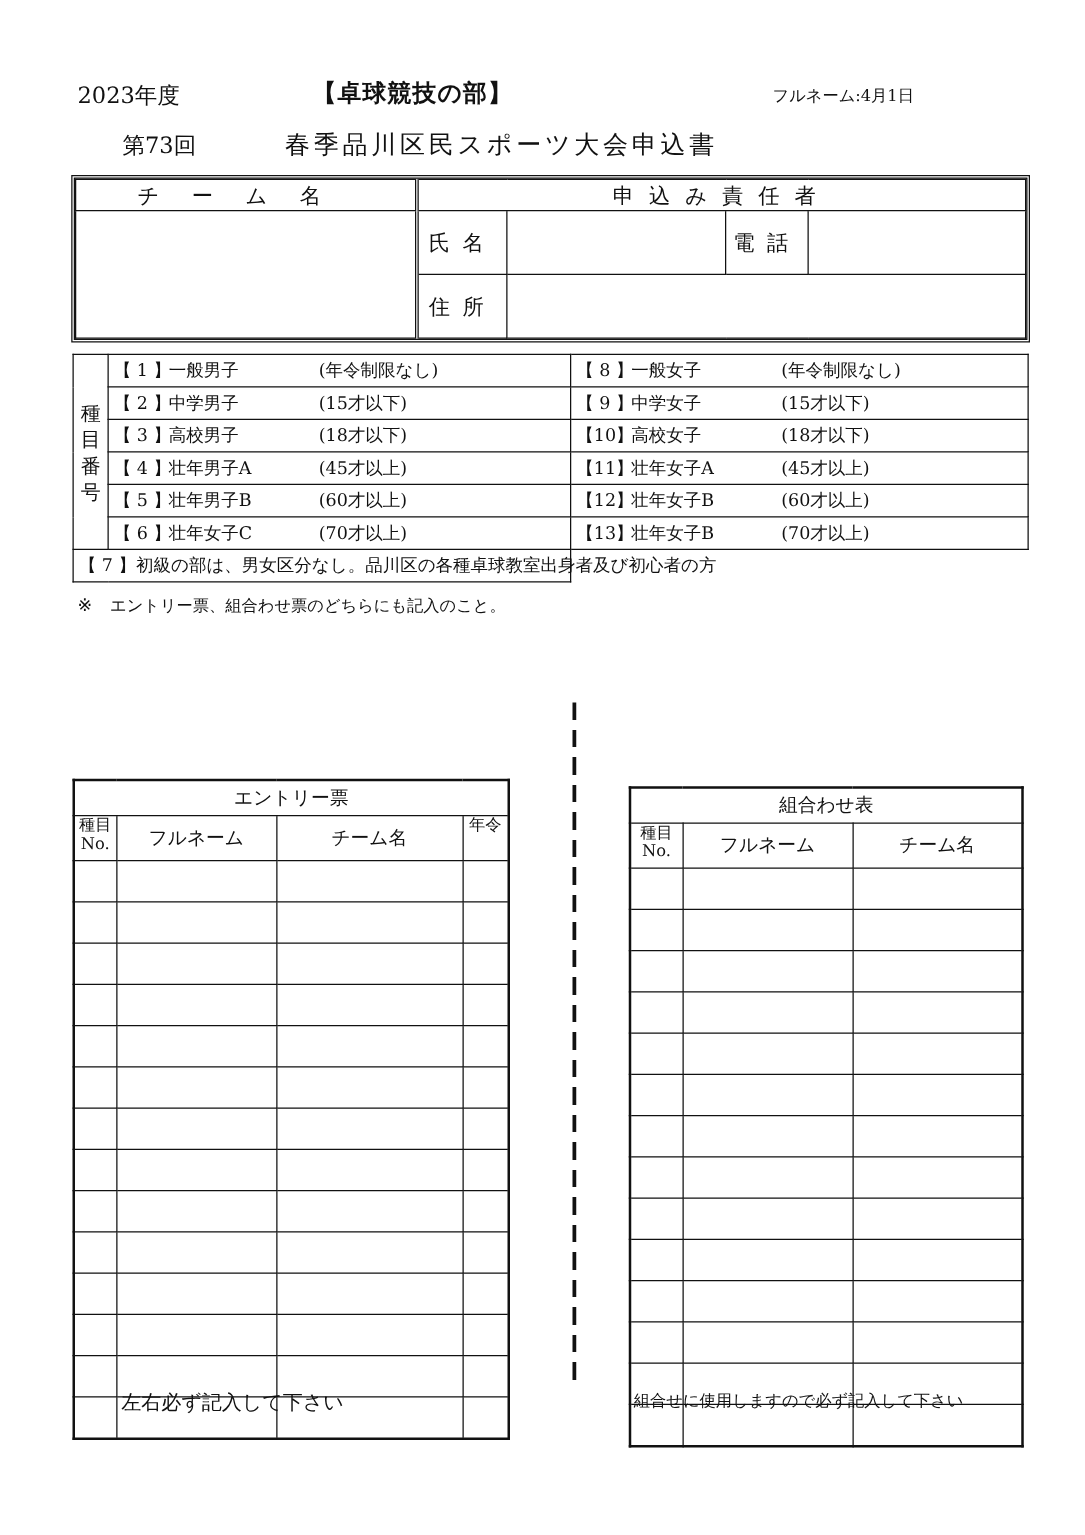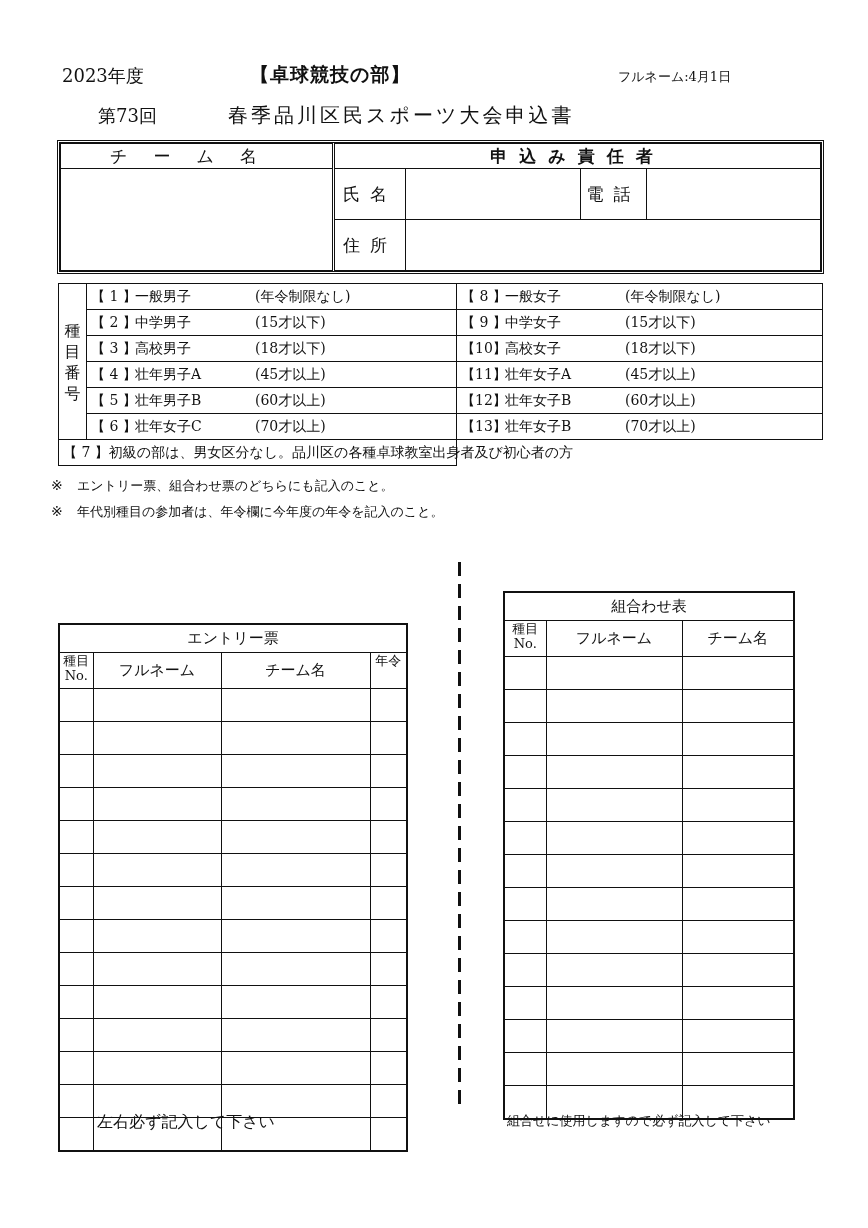--- a/index.html
+++ b/index.html
@@ -12,44 +12,44 @@
   .section { left: 250px; top: 62px; font-size: 19px; font-weight: bold; font-family: "DejaVu Sans", sans-serif; letter-spacing: 1px; text-align: right; }
   .deadline { left: 618px; top: 68px; font-size: 13px; }
   .round { left: 98px; top: 104px; font-size: 18px; }
   .title { left: 228px; top: 102px; font-size: 20px; letter-spacing: 3px; }
 
   
   .team-wrap { left: 57px; top: 140px; width: 767px; height: 134px; border: 3px double #111; box-sizing: border-box; }
   .team-wrap table { width: 100%; height: 100%; border-collapse: collapse; table-layout: fixed; }
   .team-wrap td { border: 1px solid #111; padding: 0; font-size: 17px; }
   .hdr { height: 24px; text-align: center; letter-spacing: 26px; }
-  .hdr2 { letter-spacing: 12px; font-weight: bold; }
+  .hdr2 { letter-spacing: 12px; }
   .lbl { text-align: center; letter-spacing: 10px; width: 72px; }
   .dbl-left { border-left: 3px double #111 !important; }
 
   
   .cat { left: 58px; top: 283px; width: 765px; border-collapse: collapse; table-layout: fixed; }
   .cat td { border: 1px solid #111; height: 25px; padding: 0 0 0 4px; font-size: 14px; white-space: nowrap; }
   .cat .side { width: 28px; padding: 0; text-align: center; font-size: 16px; line-height: 21px; }
   .bracket { display: inline-block; width: 44px; }
   .cname { display: inline-block; width: 120px; }
 
-  .notes { left: 51px; top: 472px; font-size: 13px; font-family: "DejaVu Sans", sans-serif; }
+  .notes { left: 62px; top: 472px; font-size: 13px; font-family: "DejaVu Sans", sans-serif; }
   .notes div { height: 26px; line-height: 26px; }
   .notes .mark { display: inline-block; width: 26px; font-size: 14px; }
 
   
   .grid { border-collapse: collapse; table-layout: fixed; margin-top: 36px; }
   .grid td { border: 1px solid #111; padding: 0; text-align: center; font-size: 15px; }
   .grid .cap { height: 27px; }
   .grid .colh { height: 35px; }
   .grid .colh.small { font-size: 13px; line-height: 15px; vertical-align: top; }
   .grid .row td { height: 32px; }
   .entry { left: 58px; top: 587px; width: 350px; border: 2px solid #111; }
-  .combo { left: 503px; top: 555px; width: 292px; border: 2px solid #111; }
+  .combo { left: 503px; top: 593px; width: 316px; border: 2px solid #111; }
   .dash { left: 458px; top: 562px; width: 3px; height: 545px;
           background: repeating-linear-gradient(to bottom, #111 0 14px, transparent 14px 22px); }
   .foot-l { left: 97px; top: 1112px; font-size: 16px; }
   .foot-r { left: 507px; top: 1112px; font-size: 13px; }
 </style>
 </head>
 <body>
 
 <div class="abs year">2023年度</div>
 <div class="abs section">【卓球競技の部】</div>
@@ -119,21 +119,20 @@
         <td><span class="bracket">【13】</span><span class="cname">壮年女子B</span><span>(70才以上)</span></td>
       </tr>
       <tr>
         <td colspan="2">【 7 】初級の部は、男女区分なし。品川区の各種卓球教室出身者及び初心者の方</td>
       </tr>
     </tbody>
 </table>
 
 <div class="abs notes" id="notes">
     <div><span class="mark">※</span><span>エントリー票、組合わせ票のどちらにも記入のこと。</span></div>
-    <div><span class="mark">※</span><span>年代別種目の参加者は、年令欄に今年度の年令を記入のこと。</span></div>
   </div>
 
 <table class="abs grid entry">
   <colgroup>
       <col style="width:34px">
       <col style="width:128px">
       <col style="width:149px">
       <col>
     </colgroup>
   <tbody id="entry-body">

